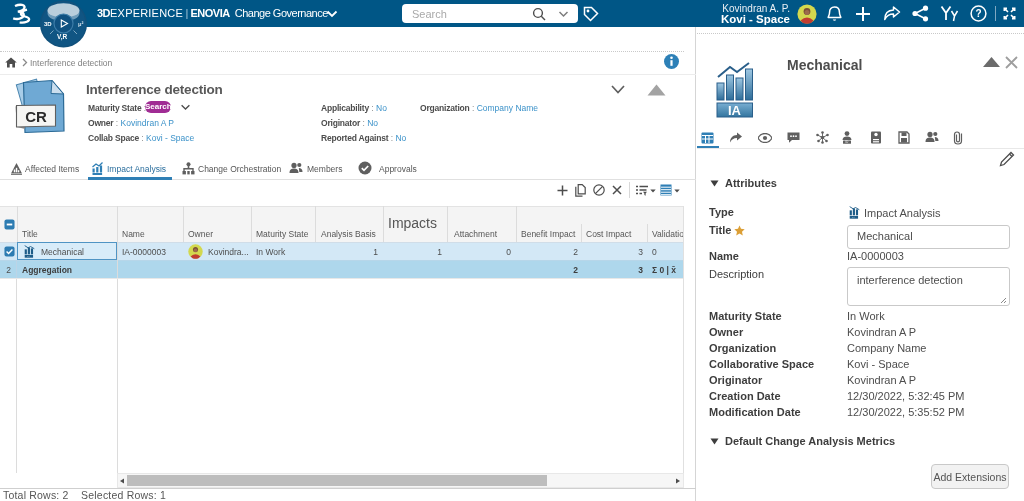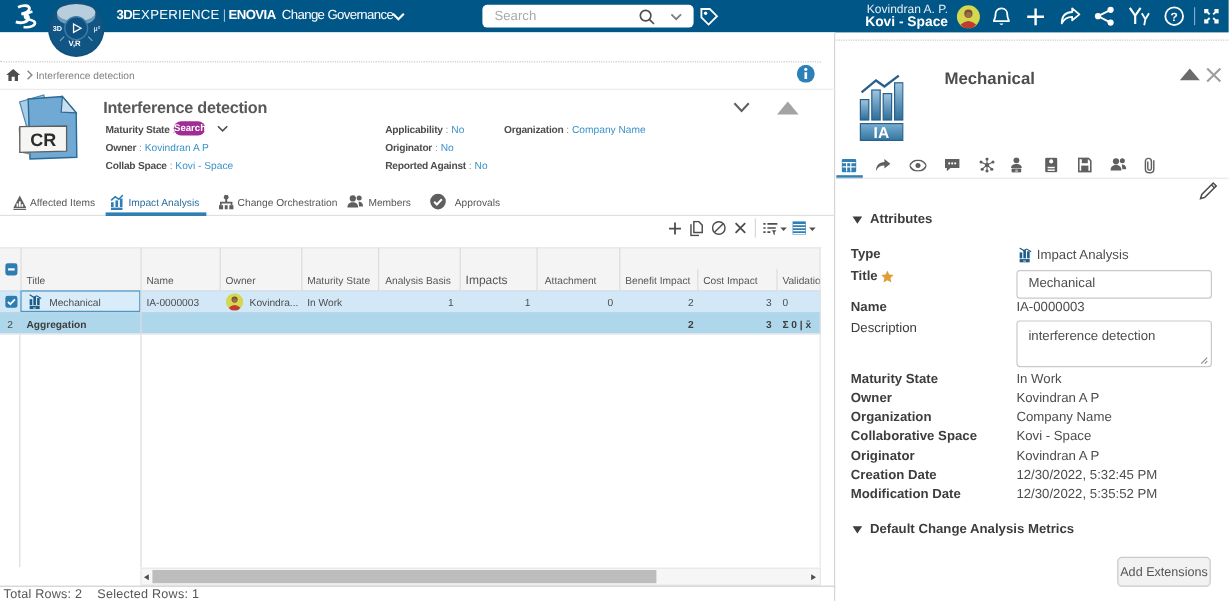--- a/index.html
+++ b/index.html
@@ -236,21 +236,21 @@
 <div id="tablewrap" class="abs" style="left:0;top:206px;width:684px;height:267px;overflow:hidden">
 
   <div class="abs" style="left:0;top:0;width:684px;height:36px;background:#f4f4f4;border-top:1px solid #e3e3e3"></div>
 
 
   <div class="abs" style="left:22px;top:23px;font-size:8.5px;color:#565656">Title</div>
   <div class="abs" style="left:122px;top:23px;font-size:8.5px;color:#565656">Name</div>
   <div class="abs" style="left:188px;top:23px;font-size:8.5px;color:#565656">Owner</div>
   <div class="abs" style="left:256px;top:23px;font-size:8.5px;color:#565656">Maturity State</div>
   <div class="abs" style="left:321px;top:23px;font-size:8.5px;color:#565656">Analysis Basis</div>
-  <div class="abs" style="left:388px;top:23px;font-size:10px;color:#565656">Impacts</div>
+  <div class="abs" style="left:388px;top:9px;font-size:14px;color:#565656">Impacts</div>
   <div class="abs" style="left:454px;top:23px;font-size:8.5px;color:#565656">Attachment</div>
   <div class="abs" style="left:521px;top:23px;font-size:8.5px;color:#565656">Benefit Impact</div>
   <div class="abs" style="left:586px;top:23px;font-size:8.5px;color:#565656">Cost Impact</div>
   <div class="abs" style="left:652px;top:23px;font-size:8.5px;color:#565656">Validatio</div>
 
   <svg class="abs" style="left:4px;top:13px" width="11" height="11" viewBox="0 0 12 12">
         <rect x="0.5" y="0.5" width="11" height="11" rx="2.2" fill="#2d7cb2"></rect>
         <rect x="3" y="5" width="6" height="2" fill="#fff"></rect>
       </svg>
 

